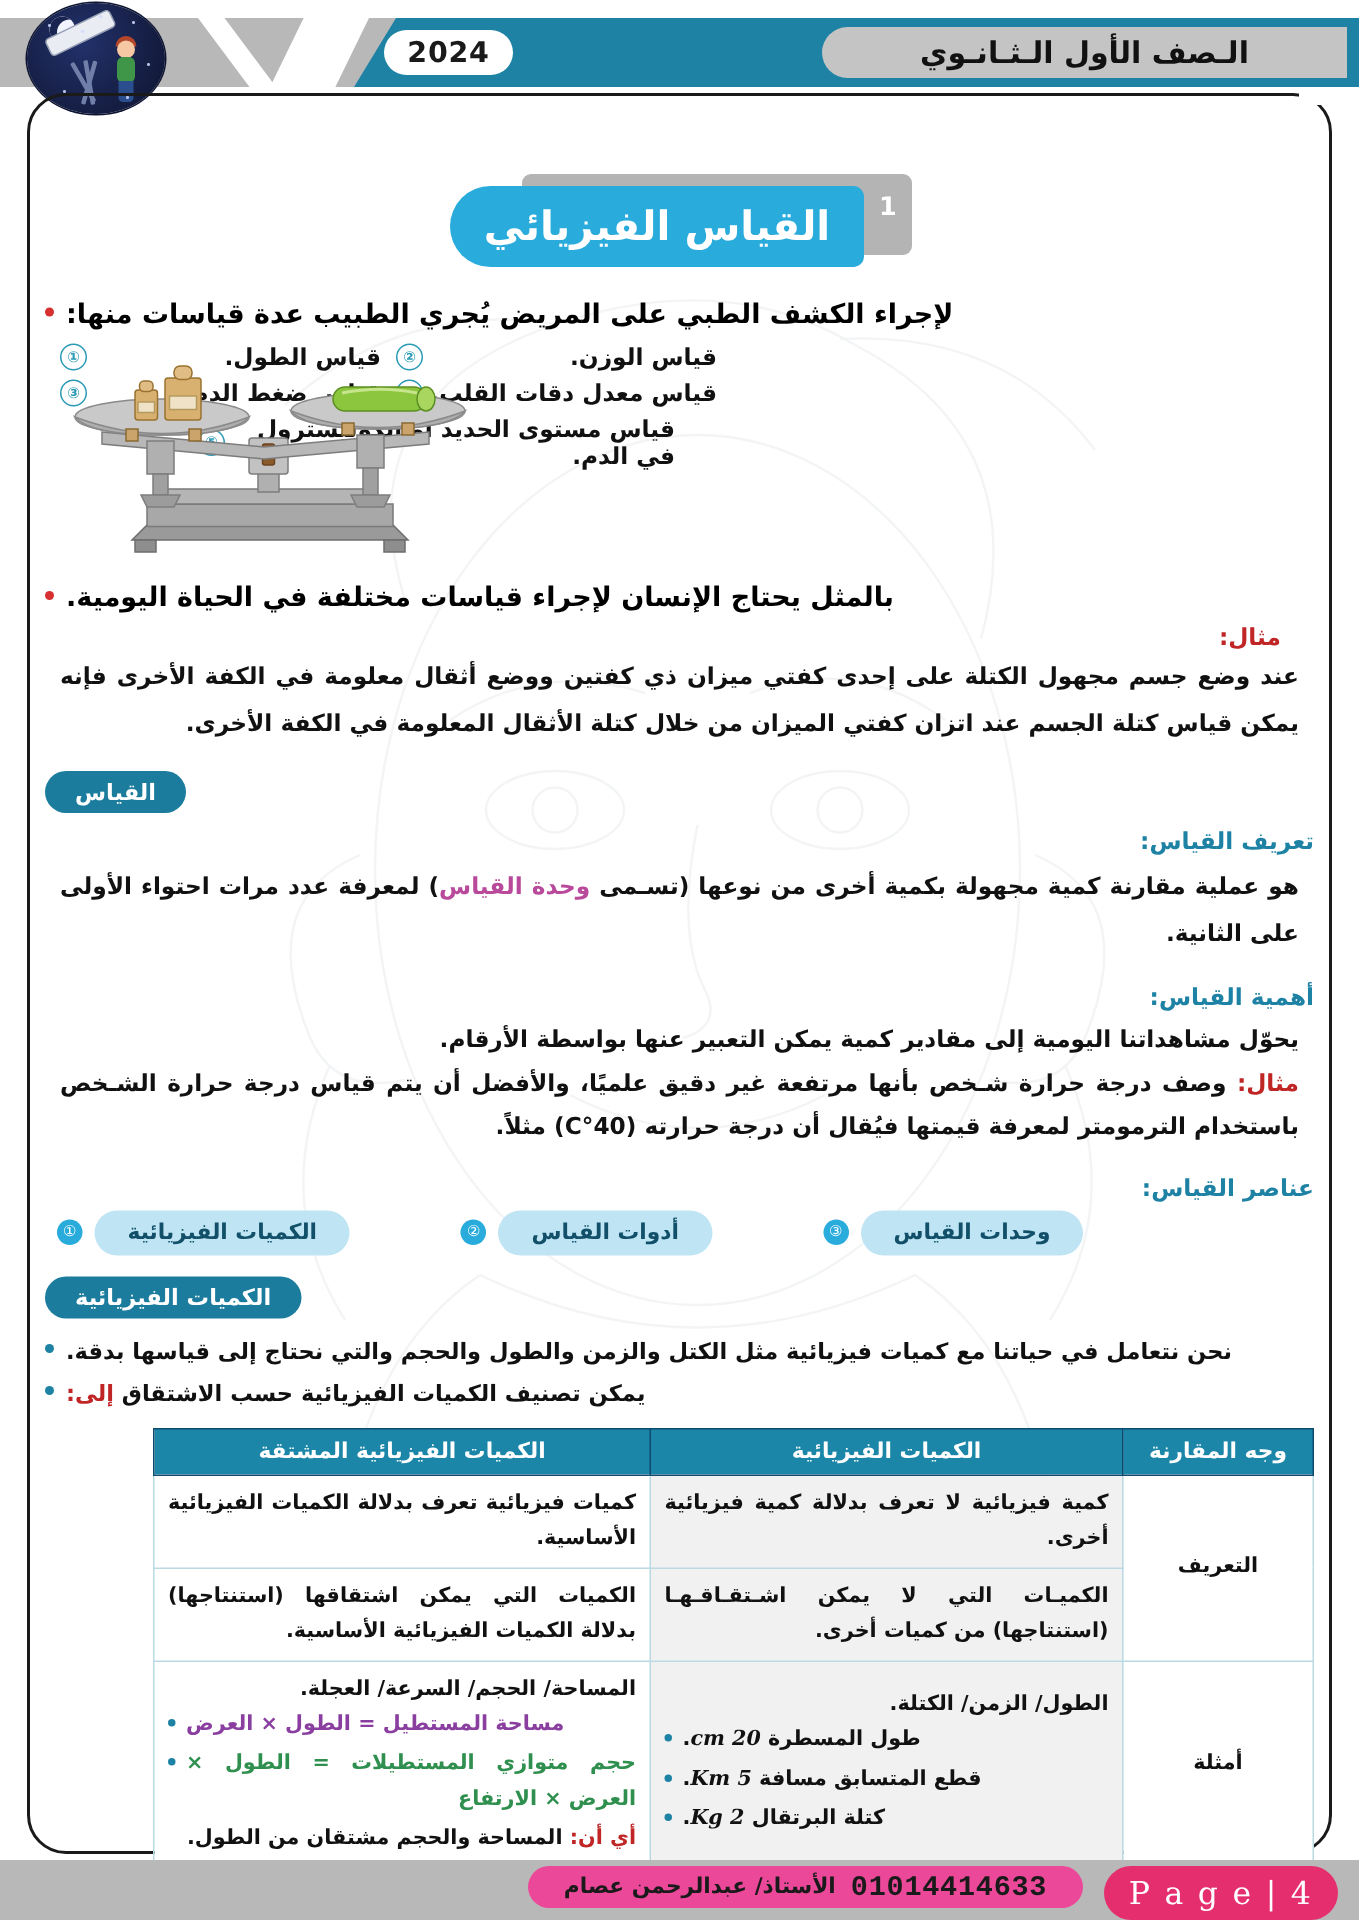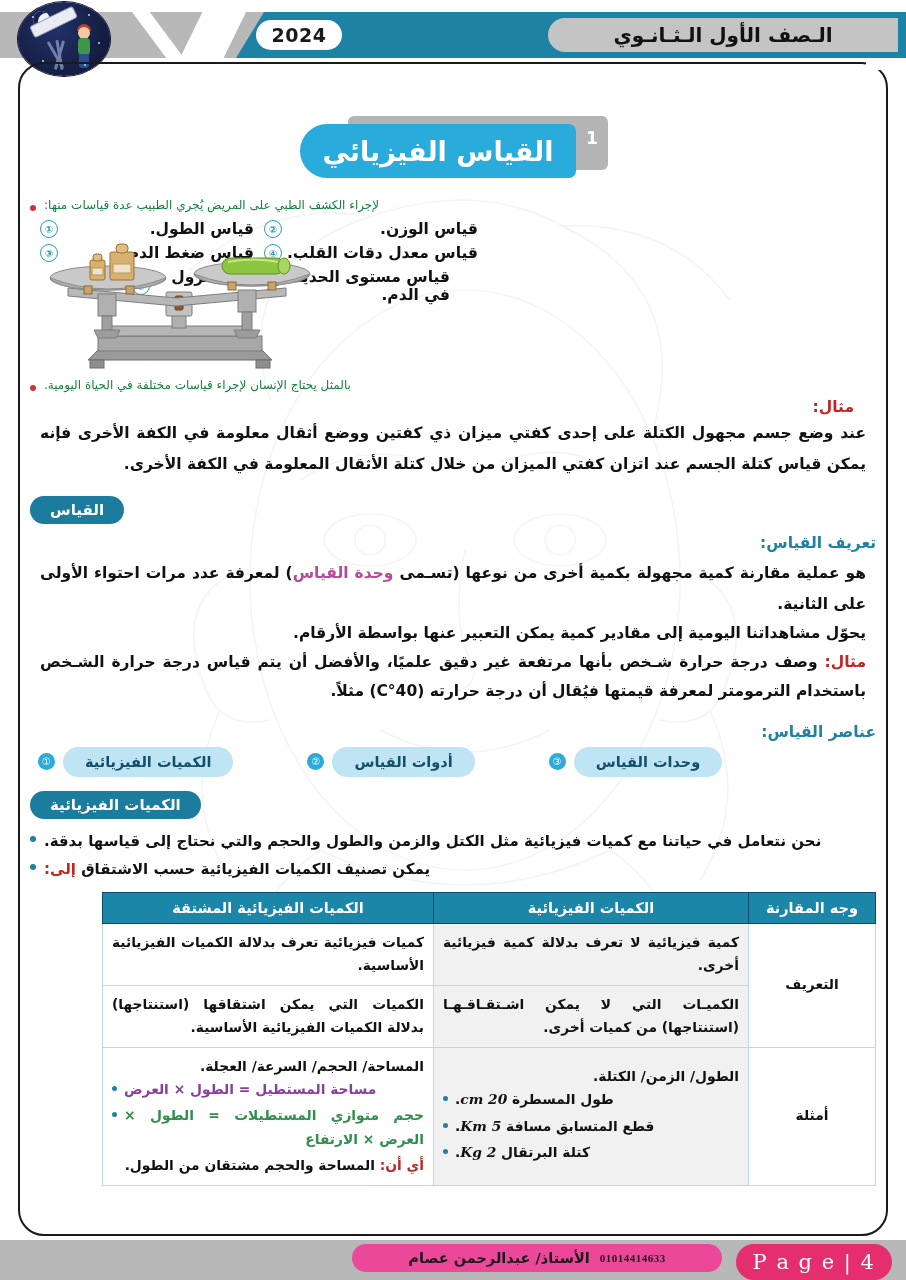--- a/index.html
+++ b/index.html
@@ -118,21 +118,21 @@
   
   .content{position:absolute;left:30px;top:196px;width:846px;}
 
   .bullet-row{display:flex;flex-direction:row-reverse;align-items:flex-start;gap:8px;}
   .dot{
     width:6px;height:6px;border-radius:50%;background:#d63030;margin-top:9px;flex:0 0 auto;
   }
   .dot.teal{background:#1e82a4;}
 
   .red-lead{
-    color:#15803d;font-weight:normal;font-size:12px;line-height:1.5;
+    color:#000000;font-weight:bold;font-size:18px;line-height:1.5;
   }
 
   
   .med-list{margin:6px 42px 0 0;}
   .med-line{display:flex;flex-direction:row-reverse;align-items:center;font-size:15.5px;font-weight:bold;margin-bottom:6px;}
   .circnum{
     display:inline-flex;align-items:center;justify-content:center;
     width:16px;height:16px;border:1px solid #2a9ab5;border-radius:50%;
     color:#2a9ab5;font-size:10px;margin-left:10px;flex:0 0 auto;
     font-family:"DejaVu Sans",sans-serif;
@@ -207,21 +207,21 @@
   
   .footer{position:absolute;left:0;bottom:0;width:906px;height:46px;}
   .footer-gray{position:absolute;left:0;bottom:0;width:906px;height:40px;background:#b8b8b8;}
   .footer-teal{
     position:absolute;left:352px;bottom:8px;width:370px;height:28px;
     background:#ec4899;border-radius:14px;
     display:flex;align-items:center;justify-content:center;gap:10px;
     flex-direction:row-reverse;
   }
   .footer-teal .ft-name{color:#1a1a1a;font-weight:bold;font-size:14.5px;}
-  .footer-teal .ft-phone{color:#1a1a1a;font-weight:bold;font-size:11px;font-family:Liberation Serif, serif;letter-spacing:.5px;}
+  .footer-teal .ft-phone{color:#1a1a1a;font-weight:bold;font-size:19px;font-family:Liberation Mono, monospace;letter-spacing:.5px;}
   .footer-pink{
     position:absolute;left:736px;bottom:0;width:156px;height:36px;
     background:#e52e6e;border-radius:18px;
     display:flex;align-items:center;justify-content:center;
     color:#fff;font-size:21px;font-family:"DejaVu Serif",serif;letter-spacing:1.5px;
   }
 </style>
 </head>
 <body>
 
@@ -323,20 +323,21 @@
   <div class="mithal" style="margin:4px 22px 2px 0">مثال:</div>
   <div class="para" style="margin:0 10px">عند وضع جسم مجهول الكتلة على إحدى كفتي ميزان ذي كفتين ووضع أثقال معلومة في الكفة الأخرى فإنه يمكن قياس كتلة الجسم عند اتزان كفتي الميزان من خلال كتلة الأثقال المعلومة في الكفة الأخرى.</div>
 
   <div class="badge-row">
     <span class="badge">القياس</span>
   </div>
 
   <div class="sub-head">تعريف القياس:</div>
   <div class="para" style="margin:0 10px"><span>هو عملية مقارنة كمية مجهولة بكمية أخرى من نوعها (تسـمى </span><span class="pink">وحدة القياس</span><span>) لمعرفة عدد مرات احتواء الأولى على الثانية.</span></div>
 
+  <div class="sub-head" style="margin-top:18px">أهمية القياس:</div>
   <div class="para" style="margin:0 10px;line-height:1.8">يحوّل مشاهداتنا اليومية إلى مقادير كمية يمكن التعبير عنها بواسطة الأرقام.</div>
   <div class="para" style="margin:0 10px;line-height:1.9"><span class="mithal">مثال:</span><span> وصف درجة حرارة شـخص بأنها مرتفعة غير دقيق علميًا، والأفضل أن يتم قياس درجة حرارة الشـخص باستخدام الترمومتر لمعرفة قيمتها فيُقال أن درجة حرارته (40°C) مثلاً.</span></div>
 
   <div class="sub-head" style="margin-top:16px">عناصر القياس:</div>
   <div class="pills">
     <span class="pillnum">①</span>
     <span class="pill">الكميات الفيزيائية</span>
     <span class="pill-sp"></span>
     <span class="pillnum">②</span>
     <span class="pill">أدوات القياس</span>

